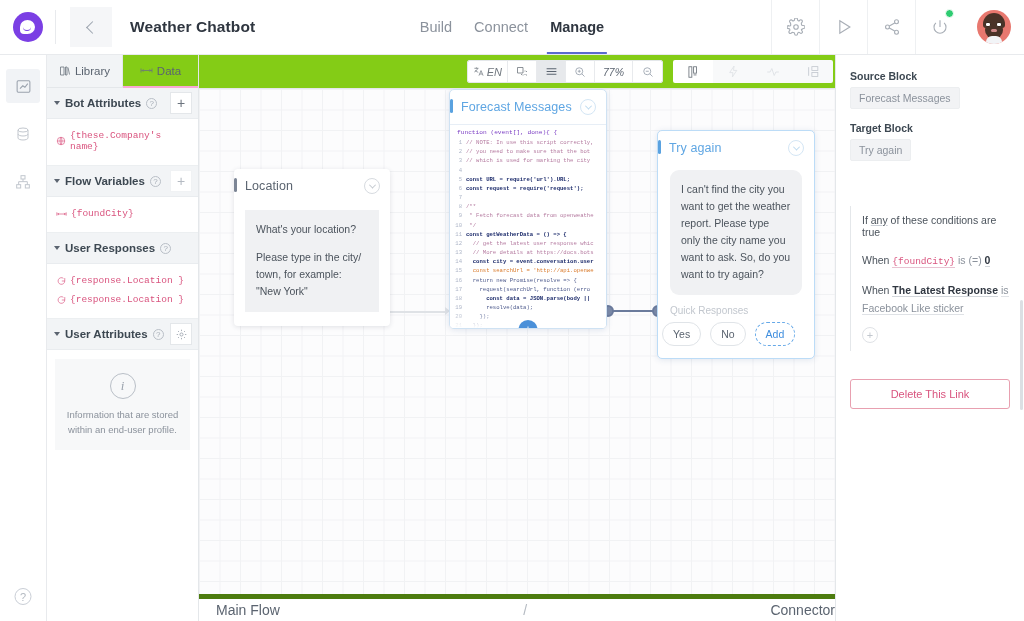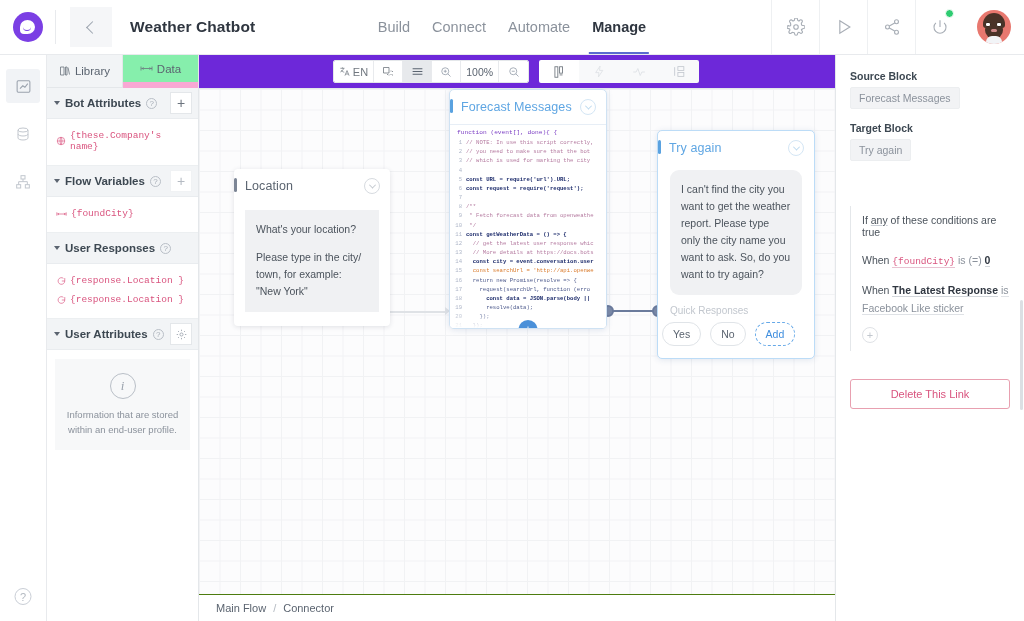--- a/index.html
+++ b/index.html
@@ -91,21 +91,21 @@
   }
 
   
   .lpanel { width: 152px; flex: 0 0 152px; background: #fff; border-right: 1px solid #e4e7ea; display: flex; flex-direction: column; }
   .lp-tabs { display: flex; height: 33px; flex: 0 0 33px; border-bottom: 1px solid #e4e7ea; }
   .lp-tab {
     flex: 1; display: flex; align-items: center; justify-content: center; gap: 4px;
     font-size: 11.5px; color: #5b6470; cursor: pointer; background: #f2f4f6;
     border-right: 1px solid #e4e7ea;
   }
-  .lp-tab.active { background: #86efac; border-bottom: 6px solid #f9a8d4; margin-bottom: -1px; }
+  .lp-tab.active { background: #84cc16; border-bottom: 2px solid #f9a8d4; margin-bottom: -1px; }
   .lp-tab:last-child { border-right: none; }
   .sec-head {
     height: 31px; display: flex; align-items: center; padding: 0 6px 0 8px;
     background: #f2f4f6; border-bottom: 1px solid #e9ecef; cursor: pointer;
   }
   .caret { width: 0; height: 0; border-left: 4px solid #5b6470; border-top: 3px solid transparent; border-bottom: 3px solid transparent; margin-right: 6px; transform: rotate(90deg); }
   .sec-title { font-size: 11.5px; font-weight: 700; color: #3d4852; }
   .q-mark {
     width: 11px; height: 11px; border-radius: 50%; border: 1px solid #b9bfc7; color: #a6adb6;
     font-size: 8px; display: flex; align-items: center; justify-content: center; margin-left: 5px;
@@ -124,43 +124,43 @@
   .ua-circle {
     width: 26px; height: 26px; border-radius: 50%; border: 1.2px solid #b9bfc7; margin: 0 auto 9px;
     display: flex; align-items: center; justify-content: center; color: #9aa2ad;
     font-size: 13px; font-family: "Liberation Serif", serif; font-style: italic;
   }
   .ua-text { font-size: 9.5px; color: #8b929c; line-height: 1.55; }
 
   
   .center { flex: 1; display: flex; flex-direction: column; min-width: 0; position: relative; }
   .ctoolbar {
-    height: 34px; flex: 0 0 34px; background: #6d28d9; border-bottom: 1px solid #e4e7ea;
-    display: flex; align-items: center; justify-content: center; padding-right: 0;
+    height: 34px; flex: 0 0 34px; background: #84cc16; border-bottom: 1px solid #e4e7ea;
+    display: flex; align-items: center; justify-content: flex-end; padding-right: 0; font-style: italic;
   }
   .tb-group { display: flex; align-items: center; border: 1px solid #e4e7ea; border-radius: 2px; height: 23px; margin-right: 10px; overflow: hidden; }
   .tb-btn {
     height: 100%; min-width: 29px; padding: 0 5px; display: flex; align-items: center; justify-content: center;
     gap: 3px; border-right: 1px solid #e8eaed; cursor: pointer; color: #70777f; font-size: 11px; background: #fff;
   }
   .tb-btn:last-child { border-right: none; }
   .tb-btn.sel { background: #e7e9ec; }
   .tb-zoom { font-size: 10.5px; color: #5b6470; min-width: 38px; }
 
   .canvas { flex: 1; position: relative; overflow: hidden; background: #fcfcfd; }
   .grid {
     position: absolute; inset: 0;
     background-image:
       linear-gradient(to right, #f1f2f4 1px, transparent 1px),
       linear-gradient(to bottom, #f1f2f4 1px, transparent 1px);
     background-size: 20.5px 20.5px;
   }
   .cfooter {
-    height: 27px; flex: 0 0 27px; background: #fff; border-top: 1px solid #4d7c0f;
-    display: flex; align-items: center; padding-left: 17px; font-size: 11px; color: #5b6470;
+    height: 27px; flex: 0 0 27px; background: #fff; border-top: 5px solid #4d7c0f;
+    display: flex; align-items: center; padding-left: 17px; font-size: 14px; color: #5b6470; justify-content: space-between;
   }
   .bc-sep { margin: 0 7px; color: #b4bac2; }
 
   
   .node { position: absolute; background: #fff; border-radius: 4px; }
   .node-hd { display: flex; align-items: center; padding: 9px 10px 8px 11px; position: relative; }
   .node-hd .bar { position: absolute; left: 0; top: 9px; width: 3px; height: 14px; background: #7c8595; border-radius: 2px; }
   .node-title { font-size: 12.5px; color: #5b6470; letter-spacing: .1px; }
   .node-chev {
     margin-left: auto; width: 16px; height: 16px; border-radius: 50%;
@@ -277,21 +277,20 @@
     </div>
     <div class="hdr-div"></div>
     <div class="back-btn">
       <span class="chev-left"></span>
     </div>
     <div class="app-title">Weather Chatbot</div>
 
     <div class="nav">
       <div class="nav-item">Build</div>
       <div class="nav-item">Connect</div>
-      <div class="nav-item">Automate</div>
       <div class="nav-item active">Manage</div>
     </div>
 
     <div class="hdr-right">
       <div class="ic-btn">
         <svg width="18" height="18" viewBox="0 0 24 24" fill="none" stroke="#a8aeb6" stroke-width="1.5">
           <circle cx="12" cy="12" r="3"></circle>
           <path d="M19.4 15a1.6 1.6 0 00.3 1.8l.1.1a2 2 0 11-2.8 2.8l-.1-.1a1.6 1.6 0 00-1.8-.3 1.6 1.6 0 00-1 1.5V21a2 2 0 11-4 0v-.1A1.6 1.6 0 008 19.4a1.6 1.6 0 00-1.8.3l-.1.1a2 2 0 11-2.8-2.8l.1-.1a1.6 1.6 0 00.3-1.8 1.6 1.6 0 00-1.5-1H2a2 2 0 110-4h.1A1.6 1.6 0 004.6 8a1.6 1.6 0 00-.3-1.8l-.1-.1a2 2 0 112.8-2.8l.1.1a1.6 1.6 0 001.8.3H9a1.6 1.6 0 001-1.5V2a2 2 0 114 0v.1a1.6 1.6 0 001 1.5 1.6 1.6 0 001.8-.3l.1-.1a2 2 0 112.8 2.8l-.1.1a1.6 1.6 0 00-.3 1.8V9a1.6 1.6 0 001.5 1H22a2 2 0 110 4h-.1a1.6 1.6 0 00-1.5 1z"></path>
         </svg>
       </div>
@@ -460,21 +459,21 @@
             <svg width="13" height="11" viewBox="0 0 24 20" fill="none" stroke="#5b6470" stroke-width="2">
               <path d="M3 5h18M3 10h18M3 15h18"></path>
             </svg>
           </div>
           <div class="tb-btn">
             <svg width="12" height="12" viewBox="0 0 24 24" fill="none" stroke="#9aa2ad" stroke-width="1.7">
               <circle cx="10.5" cy="10.5" r="7"></circle>
                 <path d="M15.6 15.6L21 21M7.5 10.5h6M10.5 7.5v6"></path>
             </svg>
           </div>
-          <div class="tb-btn tb-zoom">100%</div>
+          <div class="tb-btn tb-zoom">77%</div>
           <div class="tb-btn">
             <svg width="12" height="12" viewBox="0 0 24 24" fill="none" stroke="#9aa2ad" stroke-width="1.7">
               <circle cx="10.5" cy="10.5" r="7"></circle>
                 <path d="M15.6 15.6L21 21M7.5 10.5h6"></path>
             </svg>
           </div>
         </div>
         <div class="tb-group" style="border:none;margin-right:2px">
           <div class="tb-btn" style="border:none;width:40px">
             <svg width="14" height="14" viewBox="0 0 24 24" fill="none" stroke="#70777f" stroke-width="1.5">

